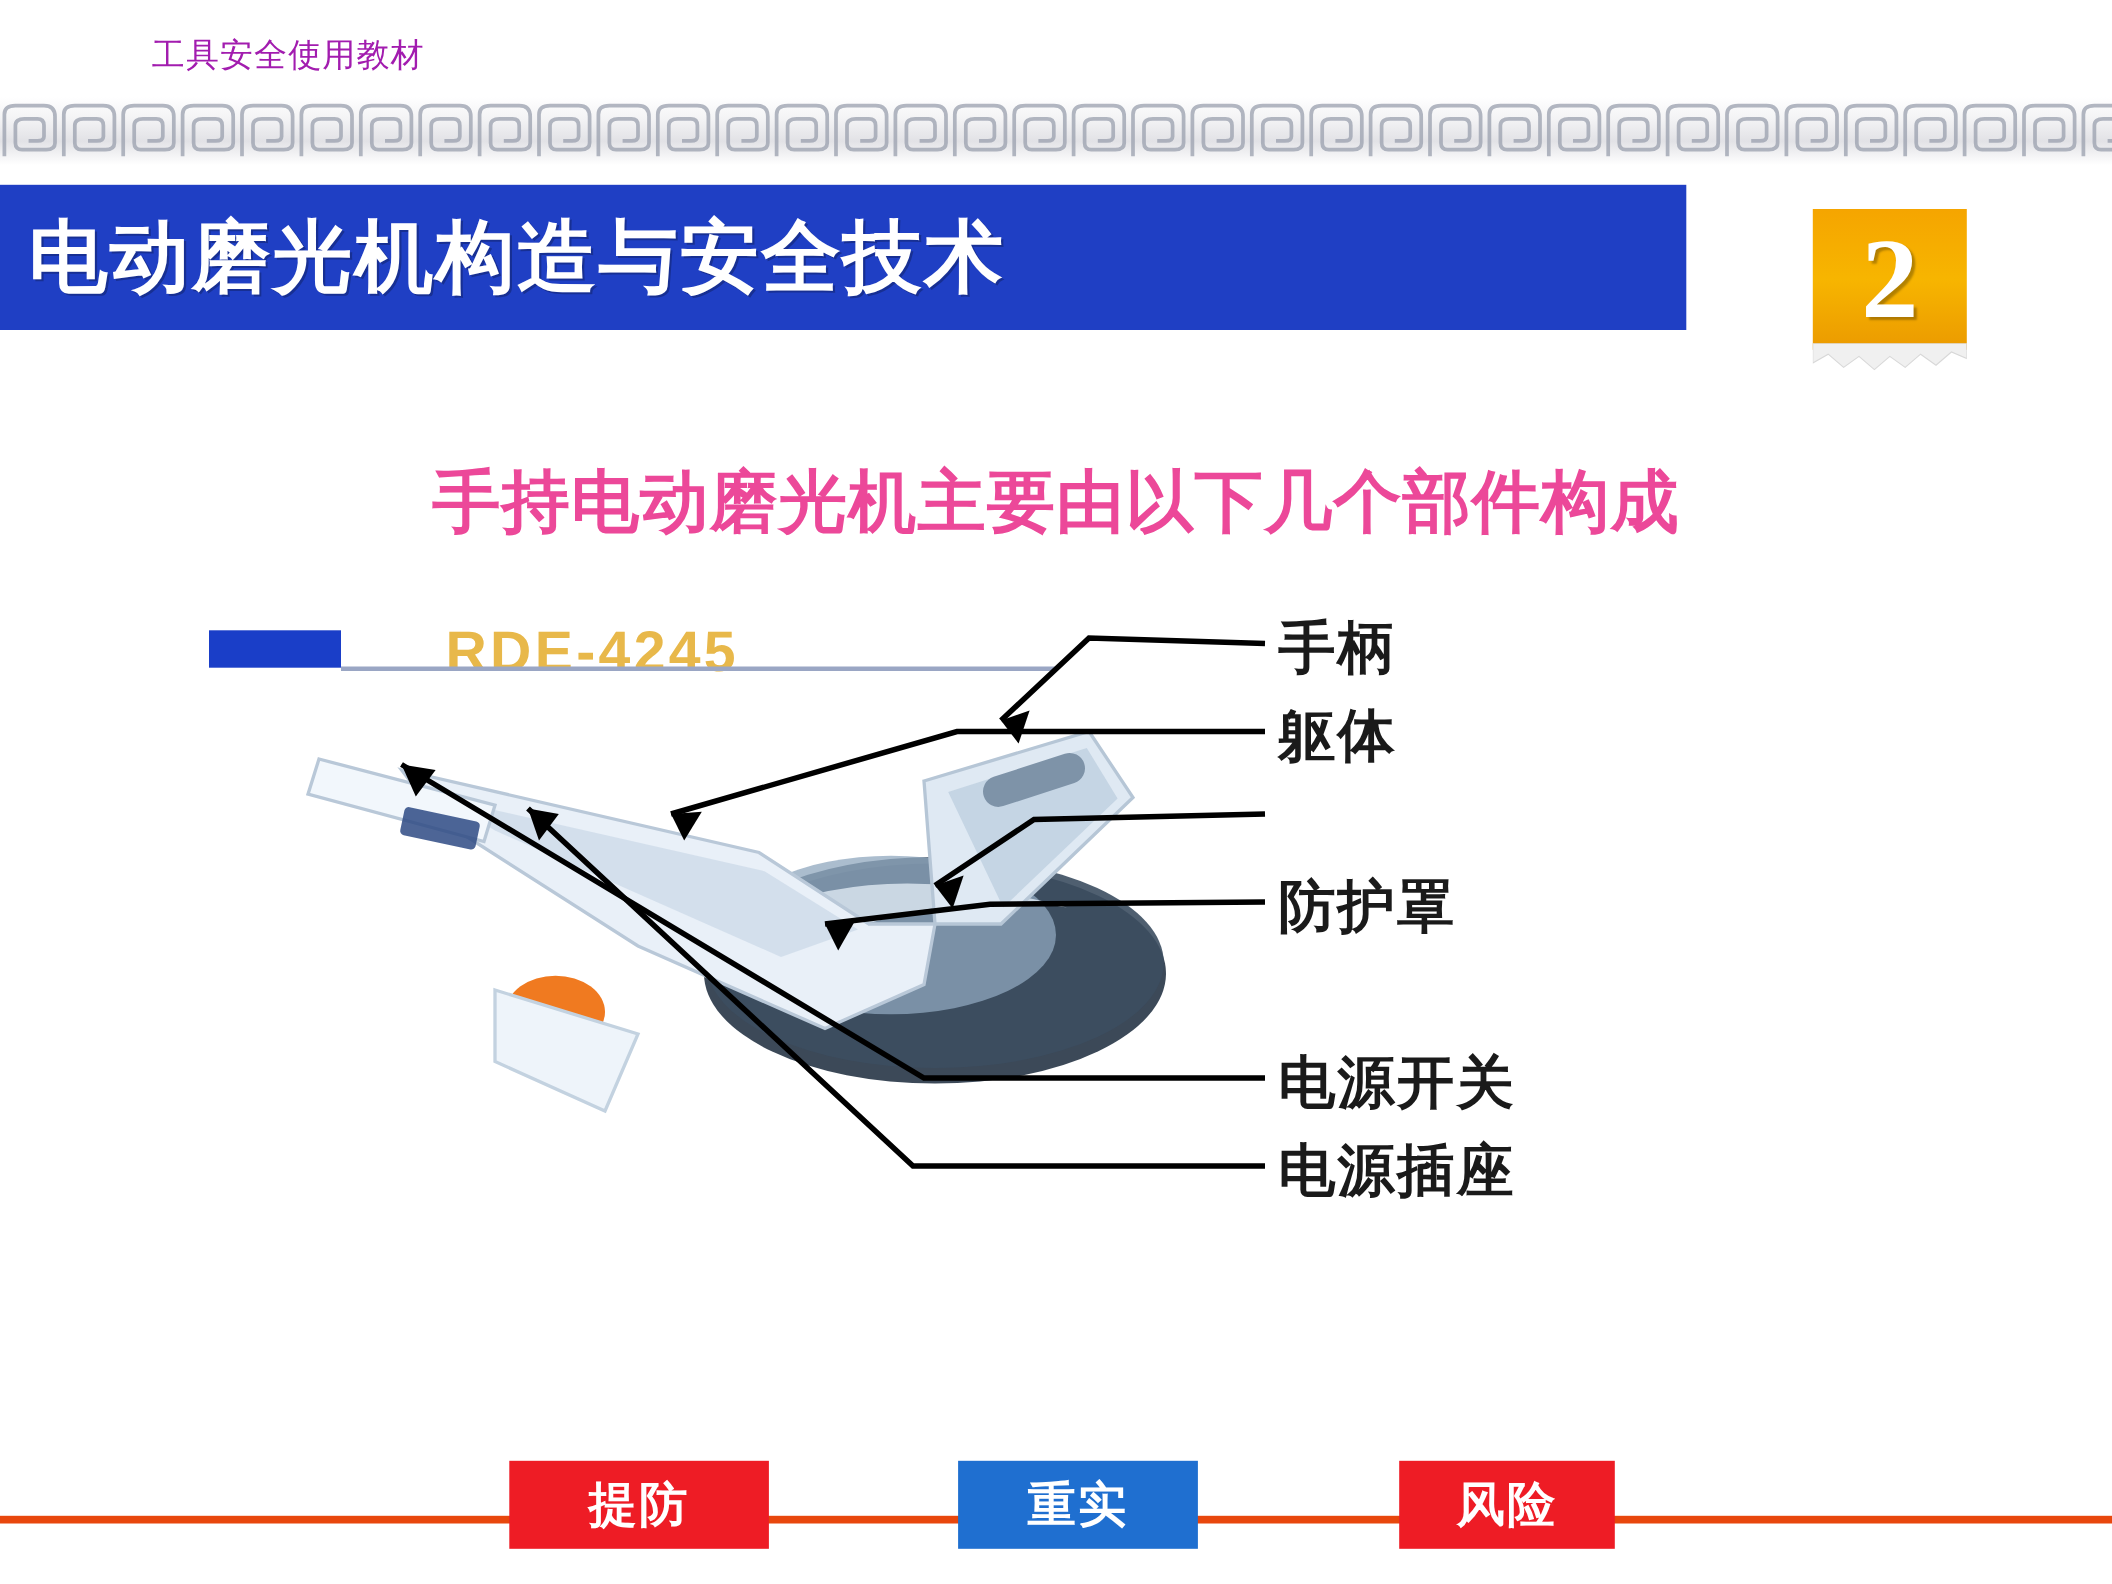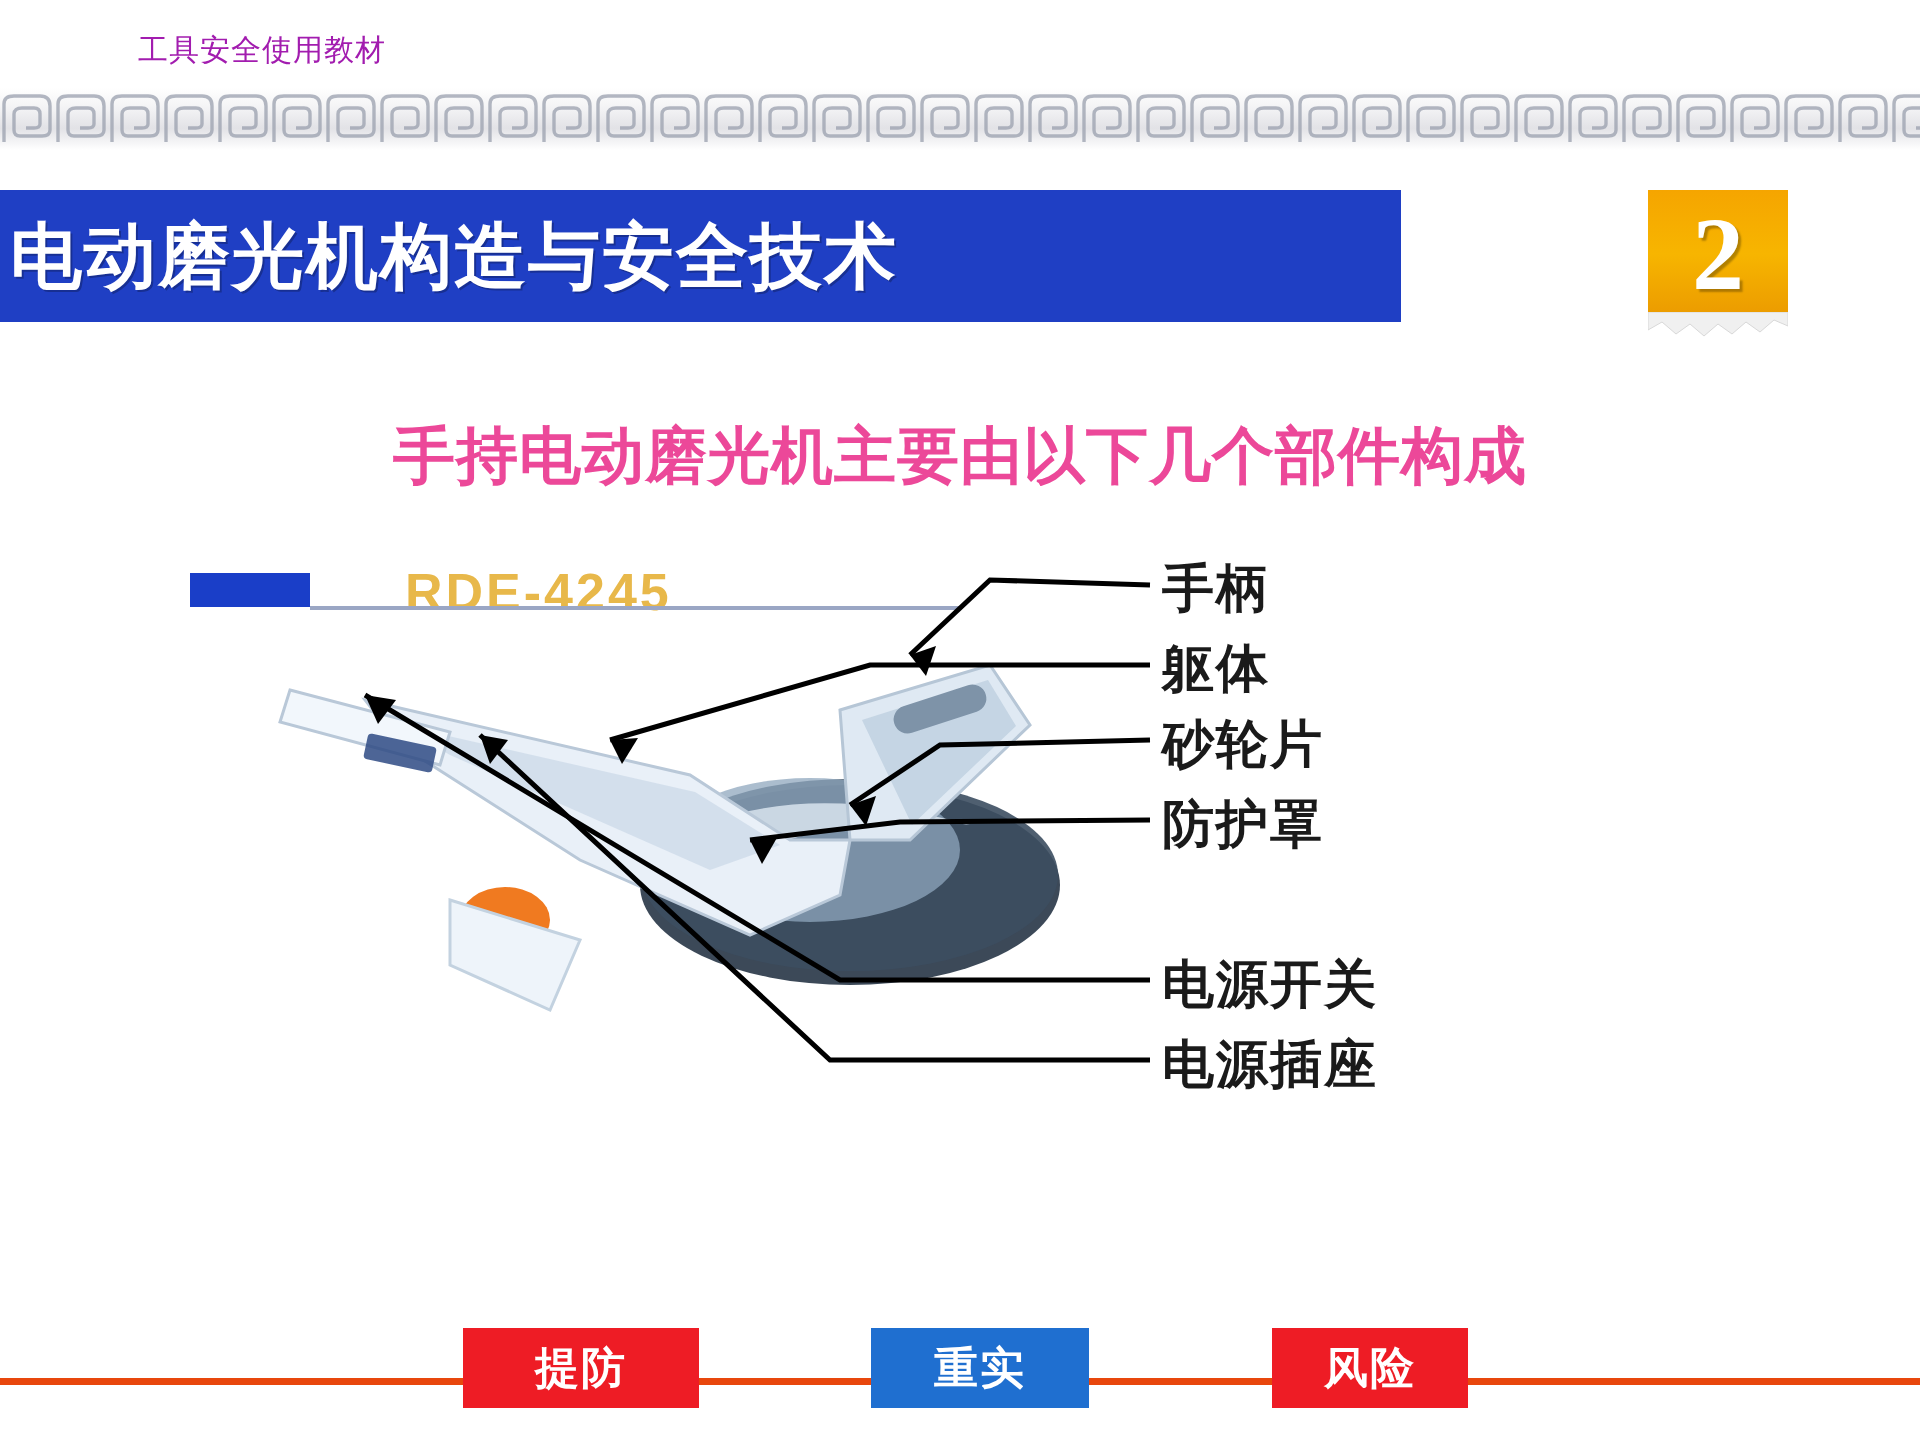--- a/index.html
+++ b/index.html
@@ -46,28 +46,28 @@
     width: 54px;
     height: 54px;
     margin-right: 0px;
     opacity: 0.75;
   }
 
   
   .title-bar {
     position: absolute;
     left: 0px;
-    top: 190px;
-    width: 1401px;
+    top: 168px;
+    width: 1533px;
     height: 132px;
     background: #1f3fc4;
     display: flex;
     align-items: center;
     box-sizing: border-box;
-    padding-left: 10px;
+    padding-left: 26px;
   }
   .title-bar .title-text {
     color: #ffffff;
     font-size: 72px;
     font-weight: bold;
     letter-spacing: 2px;
     line-height: 1;
     white-space: nowrap;
     text-shadow: 2px 2px 0 rgba(0,0,0,0.25);
   }
@@ -338,21 +338,20 @@
       <polygon points="460,200 488,198 472,224"></polygon>
       <polygon points="700,265 726,256 716,286"></polygon>
       <polygon points="600,300 628,296 612,324"></polygon>
       <polygon points="215,155 246,160 228,184"></polygon>
       <polygon points="330,195 358,200 340,224"></polygon>
     </g>
   </svg>
 
   <div class="callout-label" style="left:1012px; top:14px;">手柄</div>
   <div class="callout-label" style="left:1012px; top:94px;">躯体</div>
-  <div class="callout-label" style="left:1012px; top:170px;">砂轮片</div>
   <div class="callout-label" style="left:1012px; top:250px;">防护罩</div>
   <div class="callout-label" style="left:1012px; top:410px;">电源开关</div>
   <div class="callout-label" style="left:1012px; top:490px;">电源插座</div>
 </div>
 
 <div class="bottom-rule"></div>
 <div class="bottom-btn btn-1">提防</div>
 <div class="bottom-btn btn-2">重实</div>
 <div class="bottom-btn btn-3">风险</div>
 

